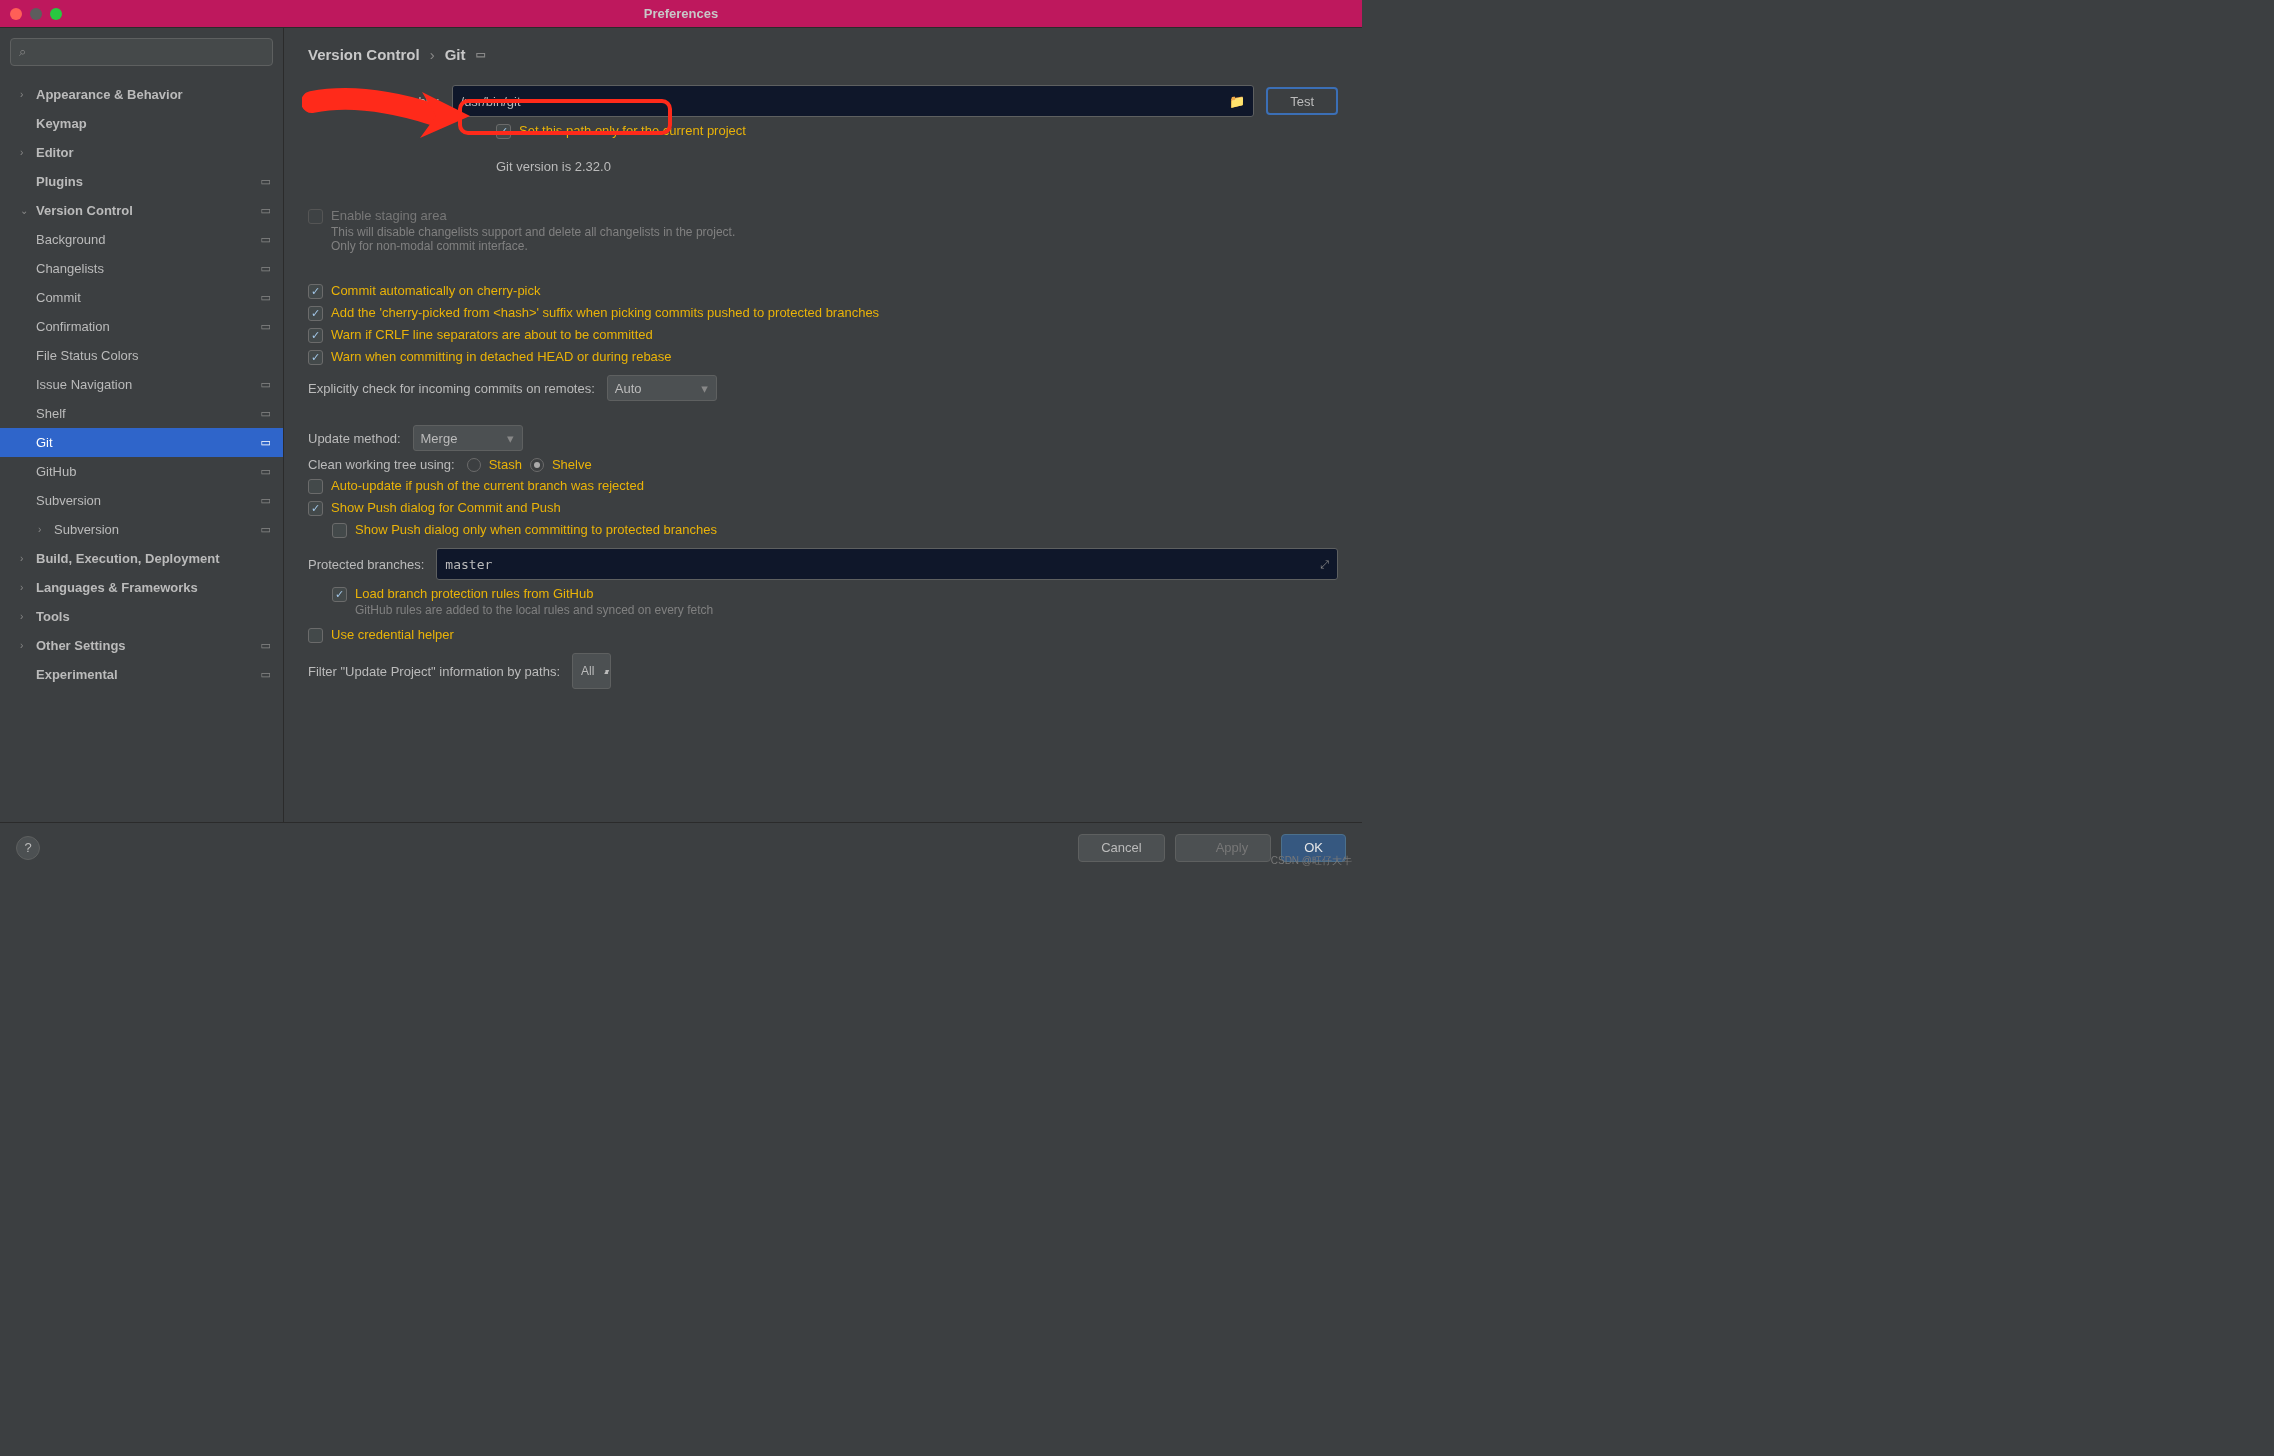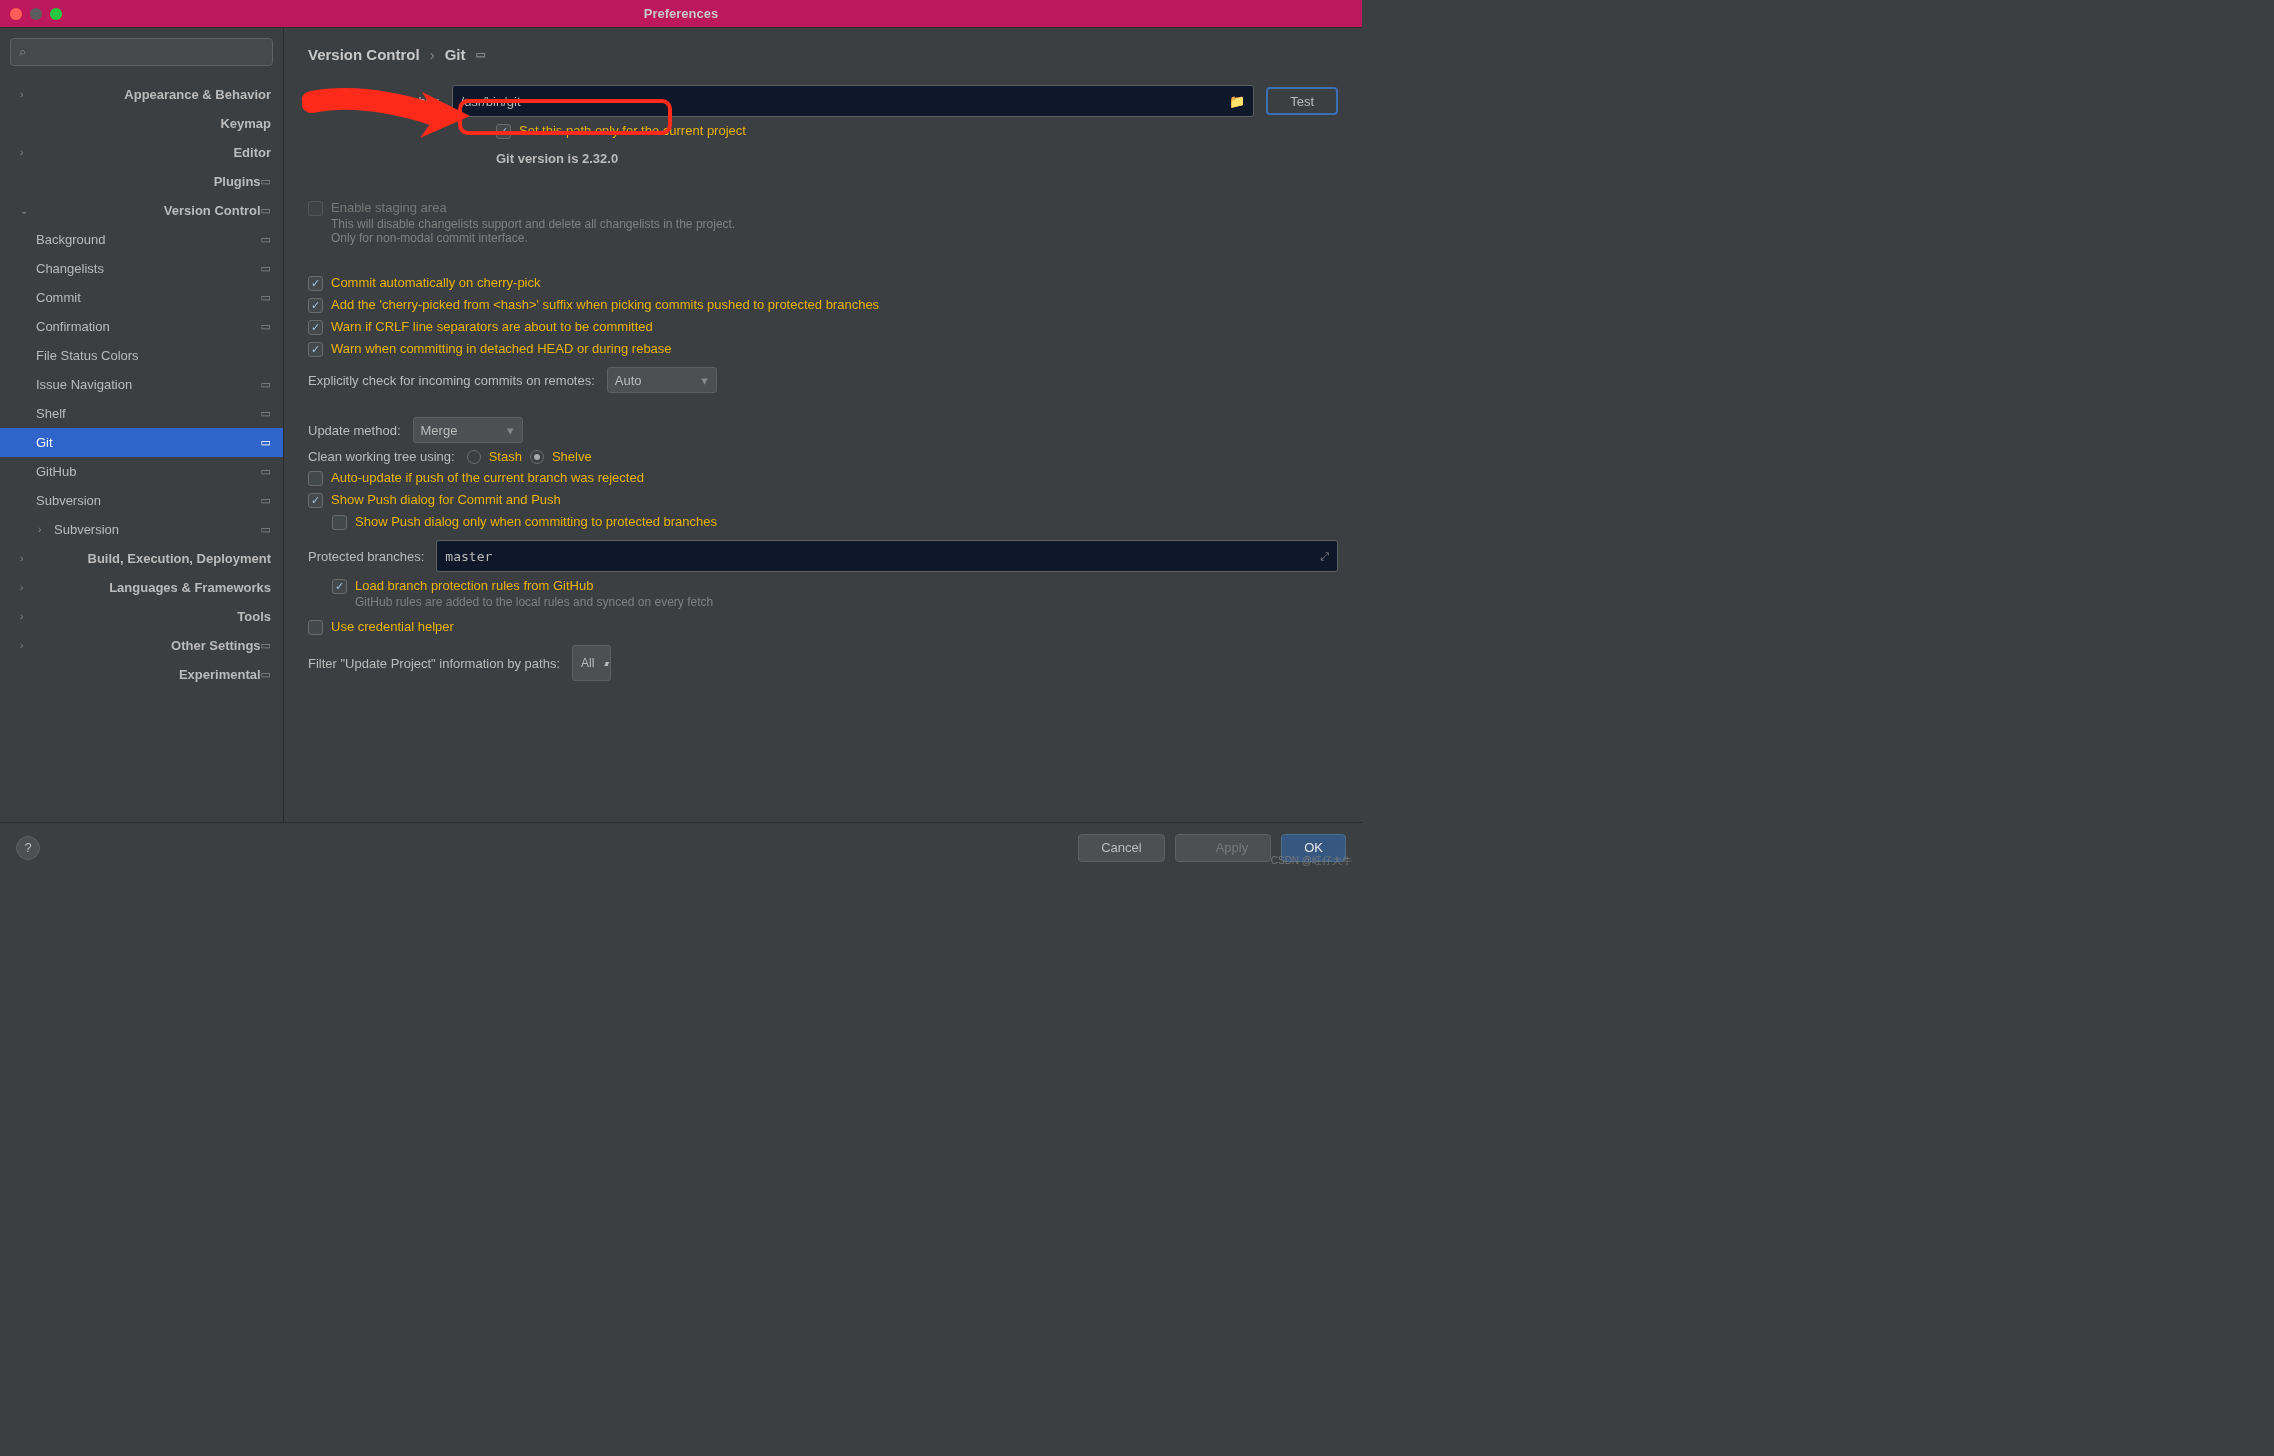--- a/index.html
+++ b/index.html
@@ -68,21 +68,21 @@
 .tree-item.selected .badge-icon { color: #fff; }
 .tree-item .arrow {
   width: 14px;
   color: #888;
   font-size: 10px;
   margin-right: 2px;
 }
 .tree-item.depth-1 { padding-left: 38px; }
 .tree-item.depth-2 { }
 .tree-item .label { flex: 1; font-size: 13px; }
-.tree-item.bold .label { font-weight: 600; text-align: right; }
+.tree-item.bold .label { font-weight: 600; }
 .badge-icon { color: #888; font-size: 11px; margin-left: auto; }
 
 .content {
   flex: 1;
   background: #3c3f41;
   padding: 18px 24px;
   overflow-y: auto;
   position: relative;
 }
 .breadcrumb {
@@ -390,21 +390,21 @@
         <span>/usr/bin/git</span>
         <span class="folder-icon">📁</span>
       </div>
       <div class="btn highlight">Test</div>
     </div>
 
     <div class="checkbox-row indent-1">
       <span class="checkbox checked"></span>
       <span class="cb-label">Set this path only for the current project</span>
     </div>
-    <div class="indent-1" style="margin-top:12px;margin-bottom:10px;font-weight:bold;">
+    <div class="indent-1" style="margin-top:20px;margin-bottom:10px;">
       <span>Git version is 2.32.0</span>
     </div>
 
     <div class="section-gap"></div>
 
     <div class="checkbox-row">
       <span class="checkbox disabled"></span>
       <div>
         <div class="cb-label disabled">Enable staging area</div>
         <div class="help-text">This will disable changelists support and delete all changelists in the project. Only for non-modal commit interface.</div>

